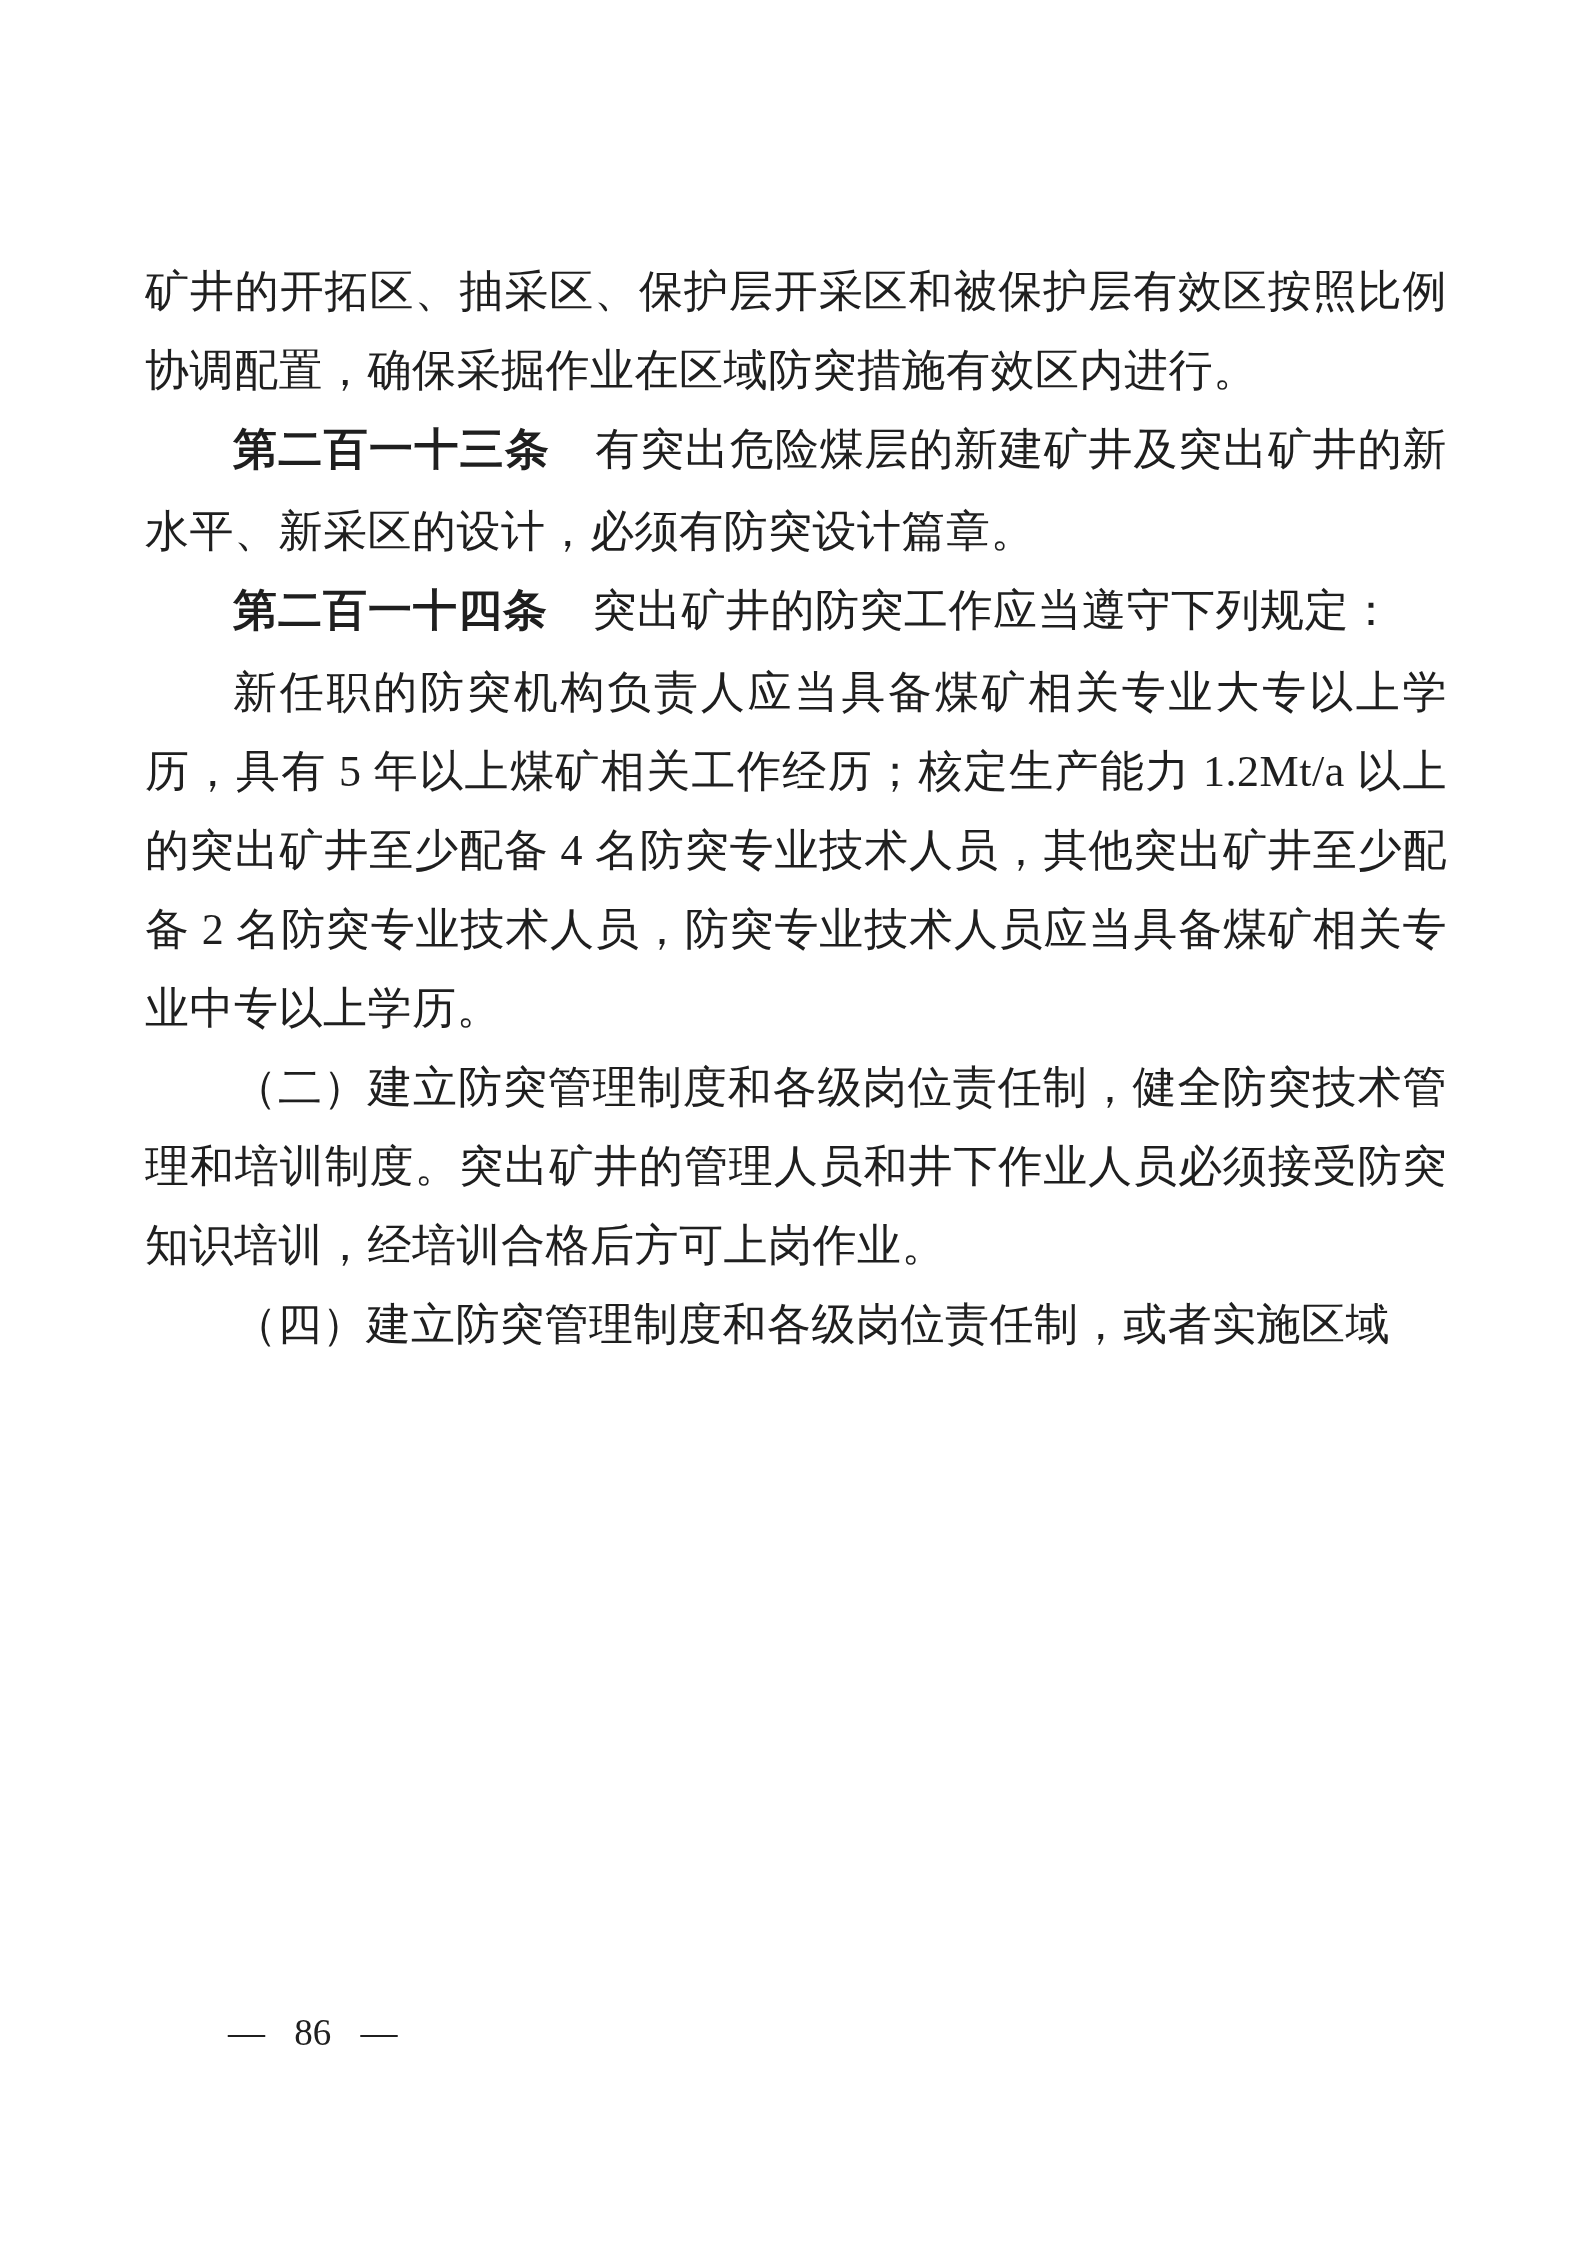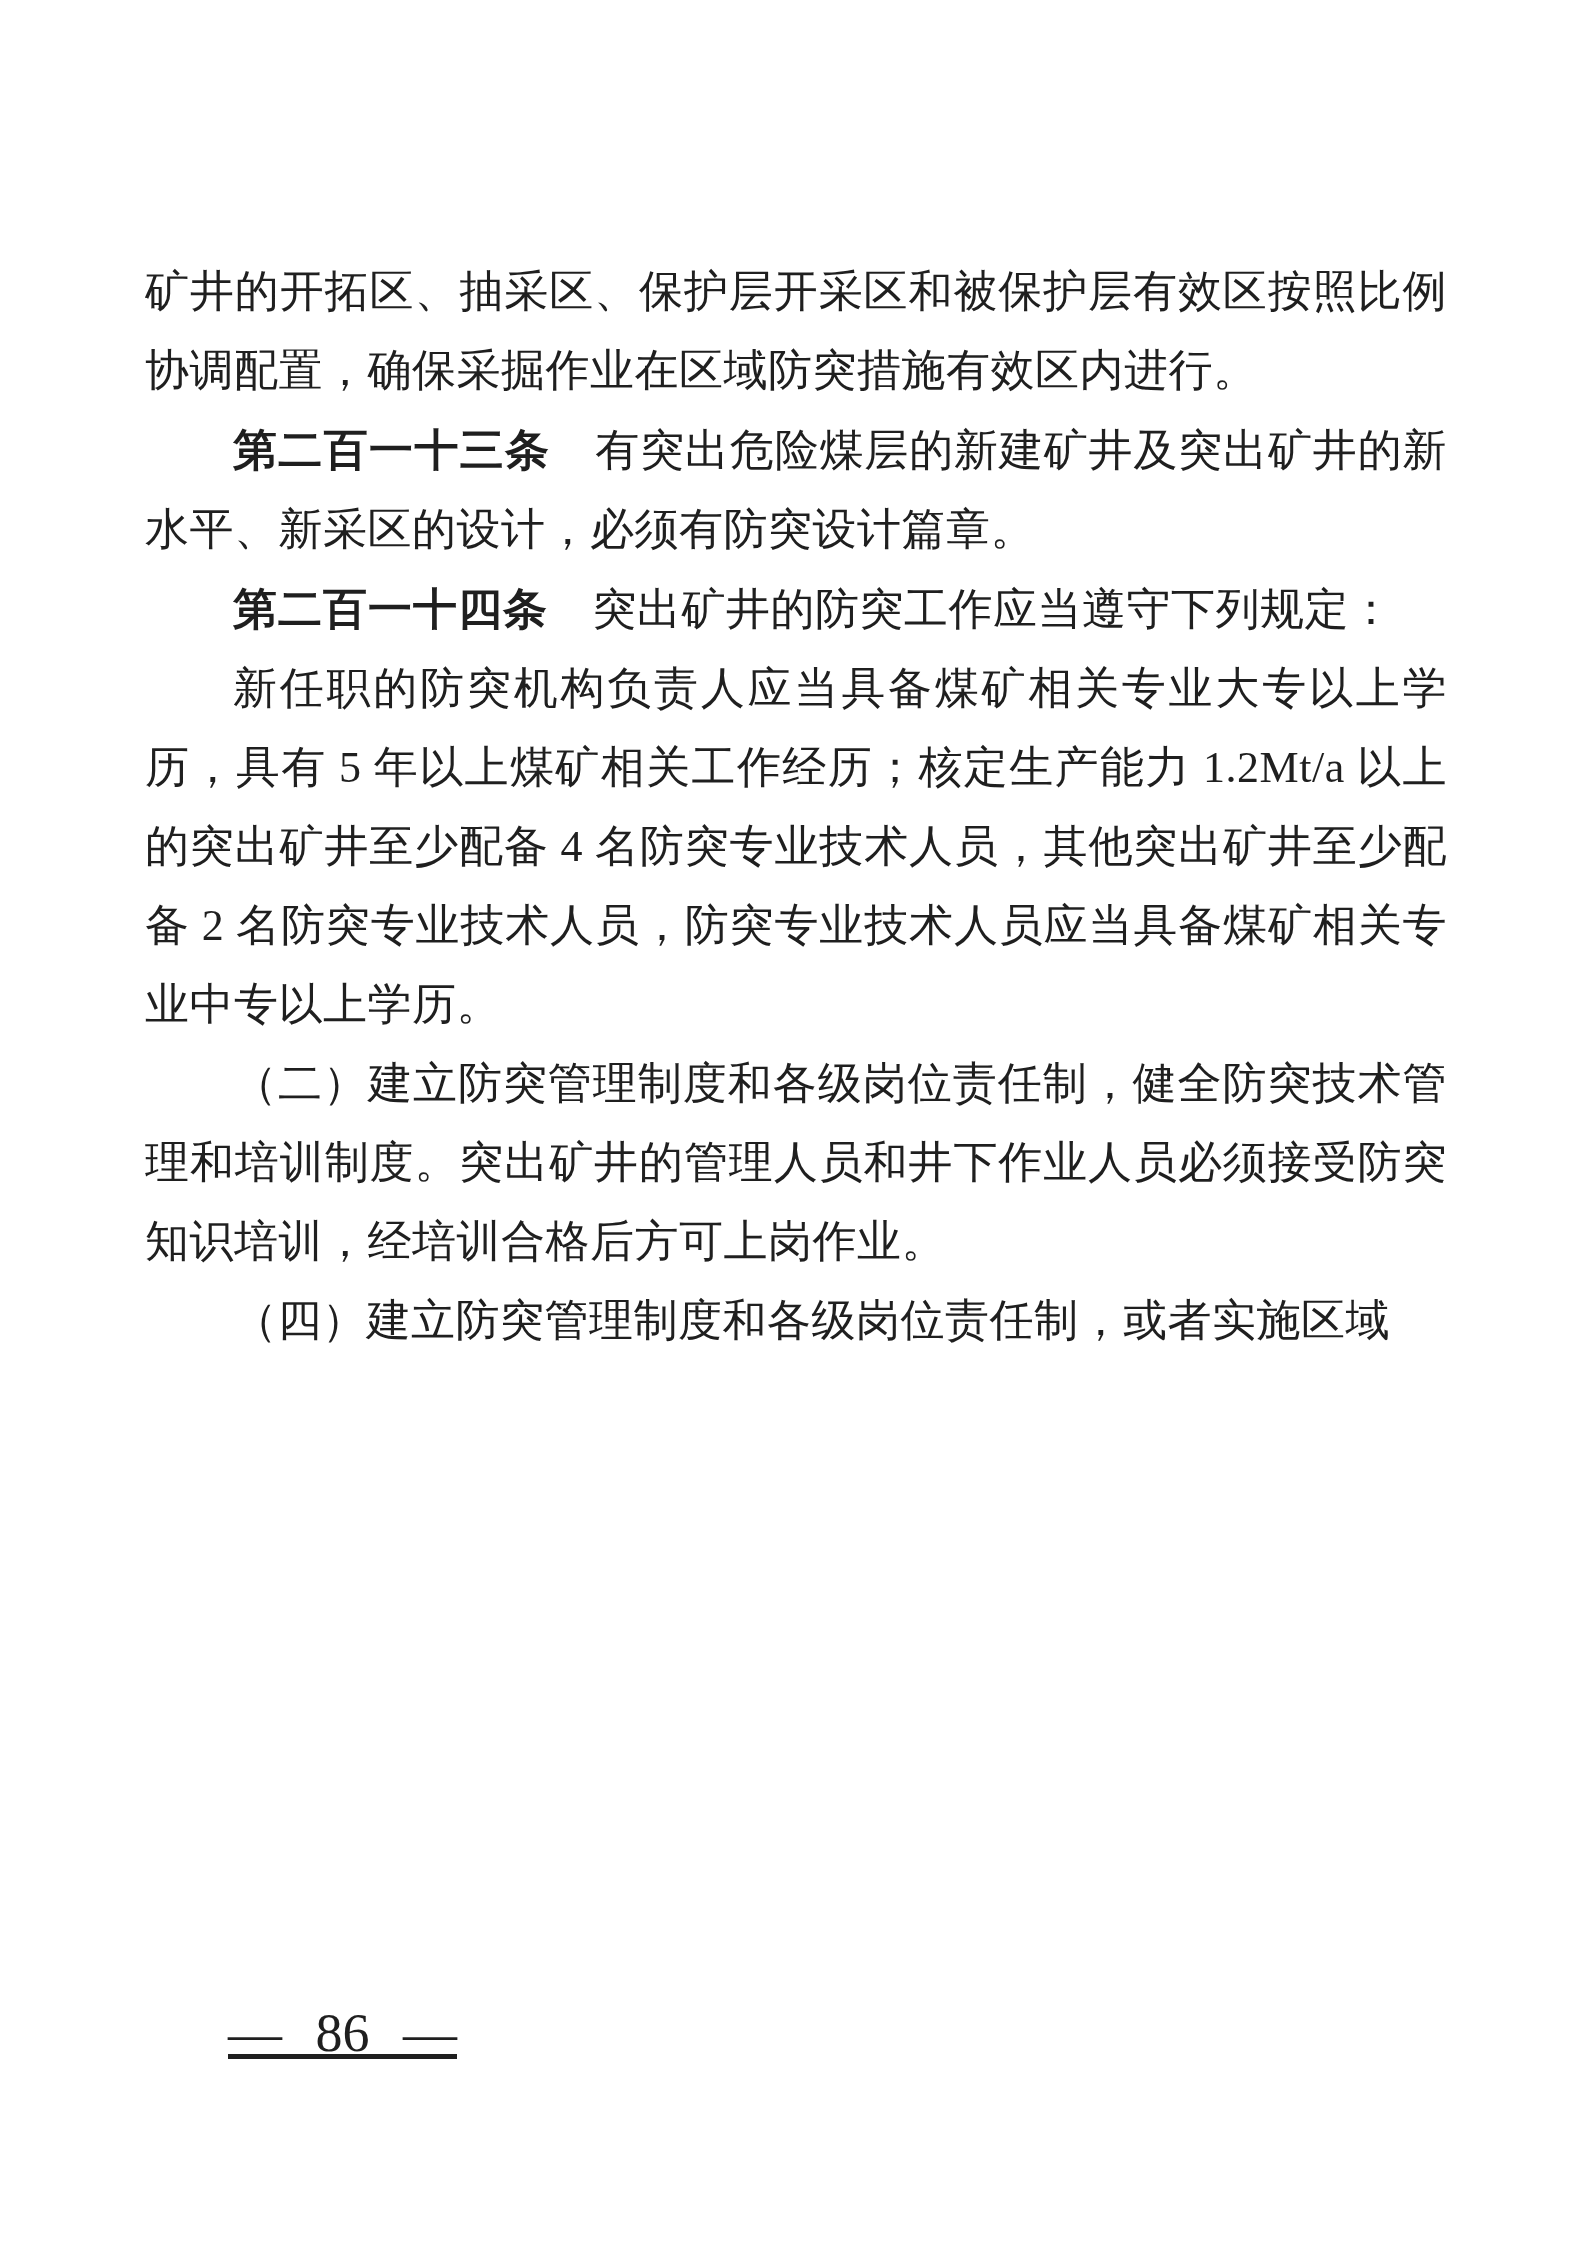--- a/index.html
+++ b/index.html
@@ -30,32 +30,31 @@
   .text-block p {
     margin: 0;
     padding: 0;
     text-indent: 2em;
   }
   .text-block p.continuation {
     text-indent: 0;
   }
   .article-num {
     font-weight: 700;
-    font-family: Liberation Sans, sans-serif;
+    font-family: Liberation Mono, monospace;
     letter-spacing: 1px;
   }
   .footer {
     position: absolute;
     left: 228px;
     top: 2008px;
-    font-size: 54px;
+    font-size: 37px;
     line-height: 50px;
     word-spacing: 20px;
     color: #1f1f1f;
-    text-decoration: underline;
   }
 </style>
 </head>
 <body>
 
 <div class="page">
 
   <div class="text-block">
 
     <p class="continuation"><span>矿井的开拓区、抽采区、保护层开采区和被保护层有效区按照比例协调配置，确保采掘作业在区域防突措施有效区内进行。</span></p>

